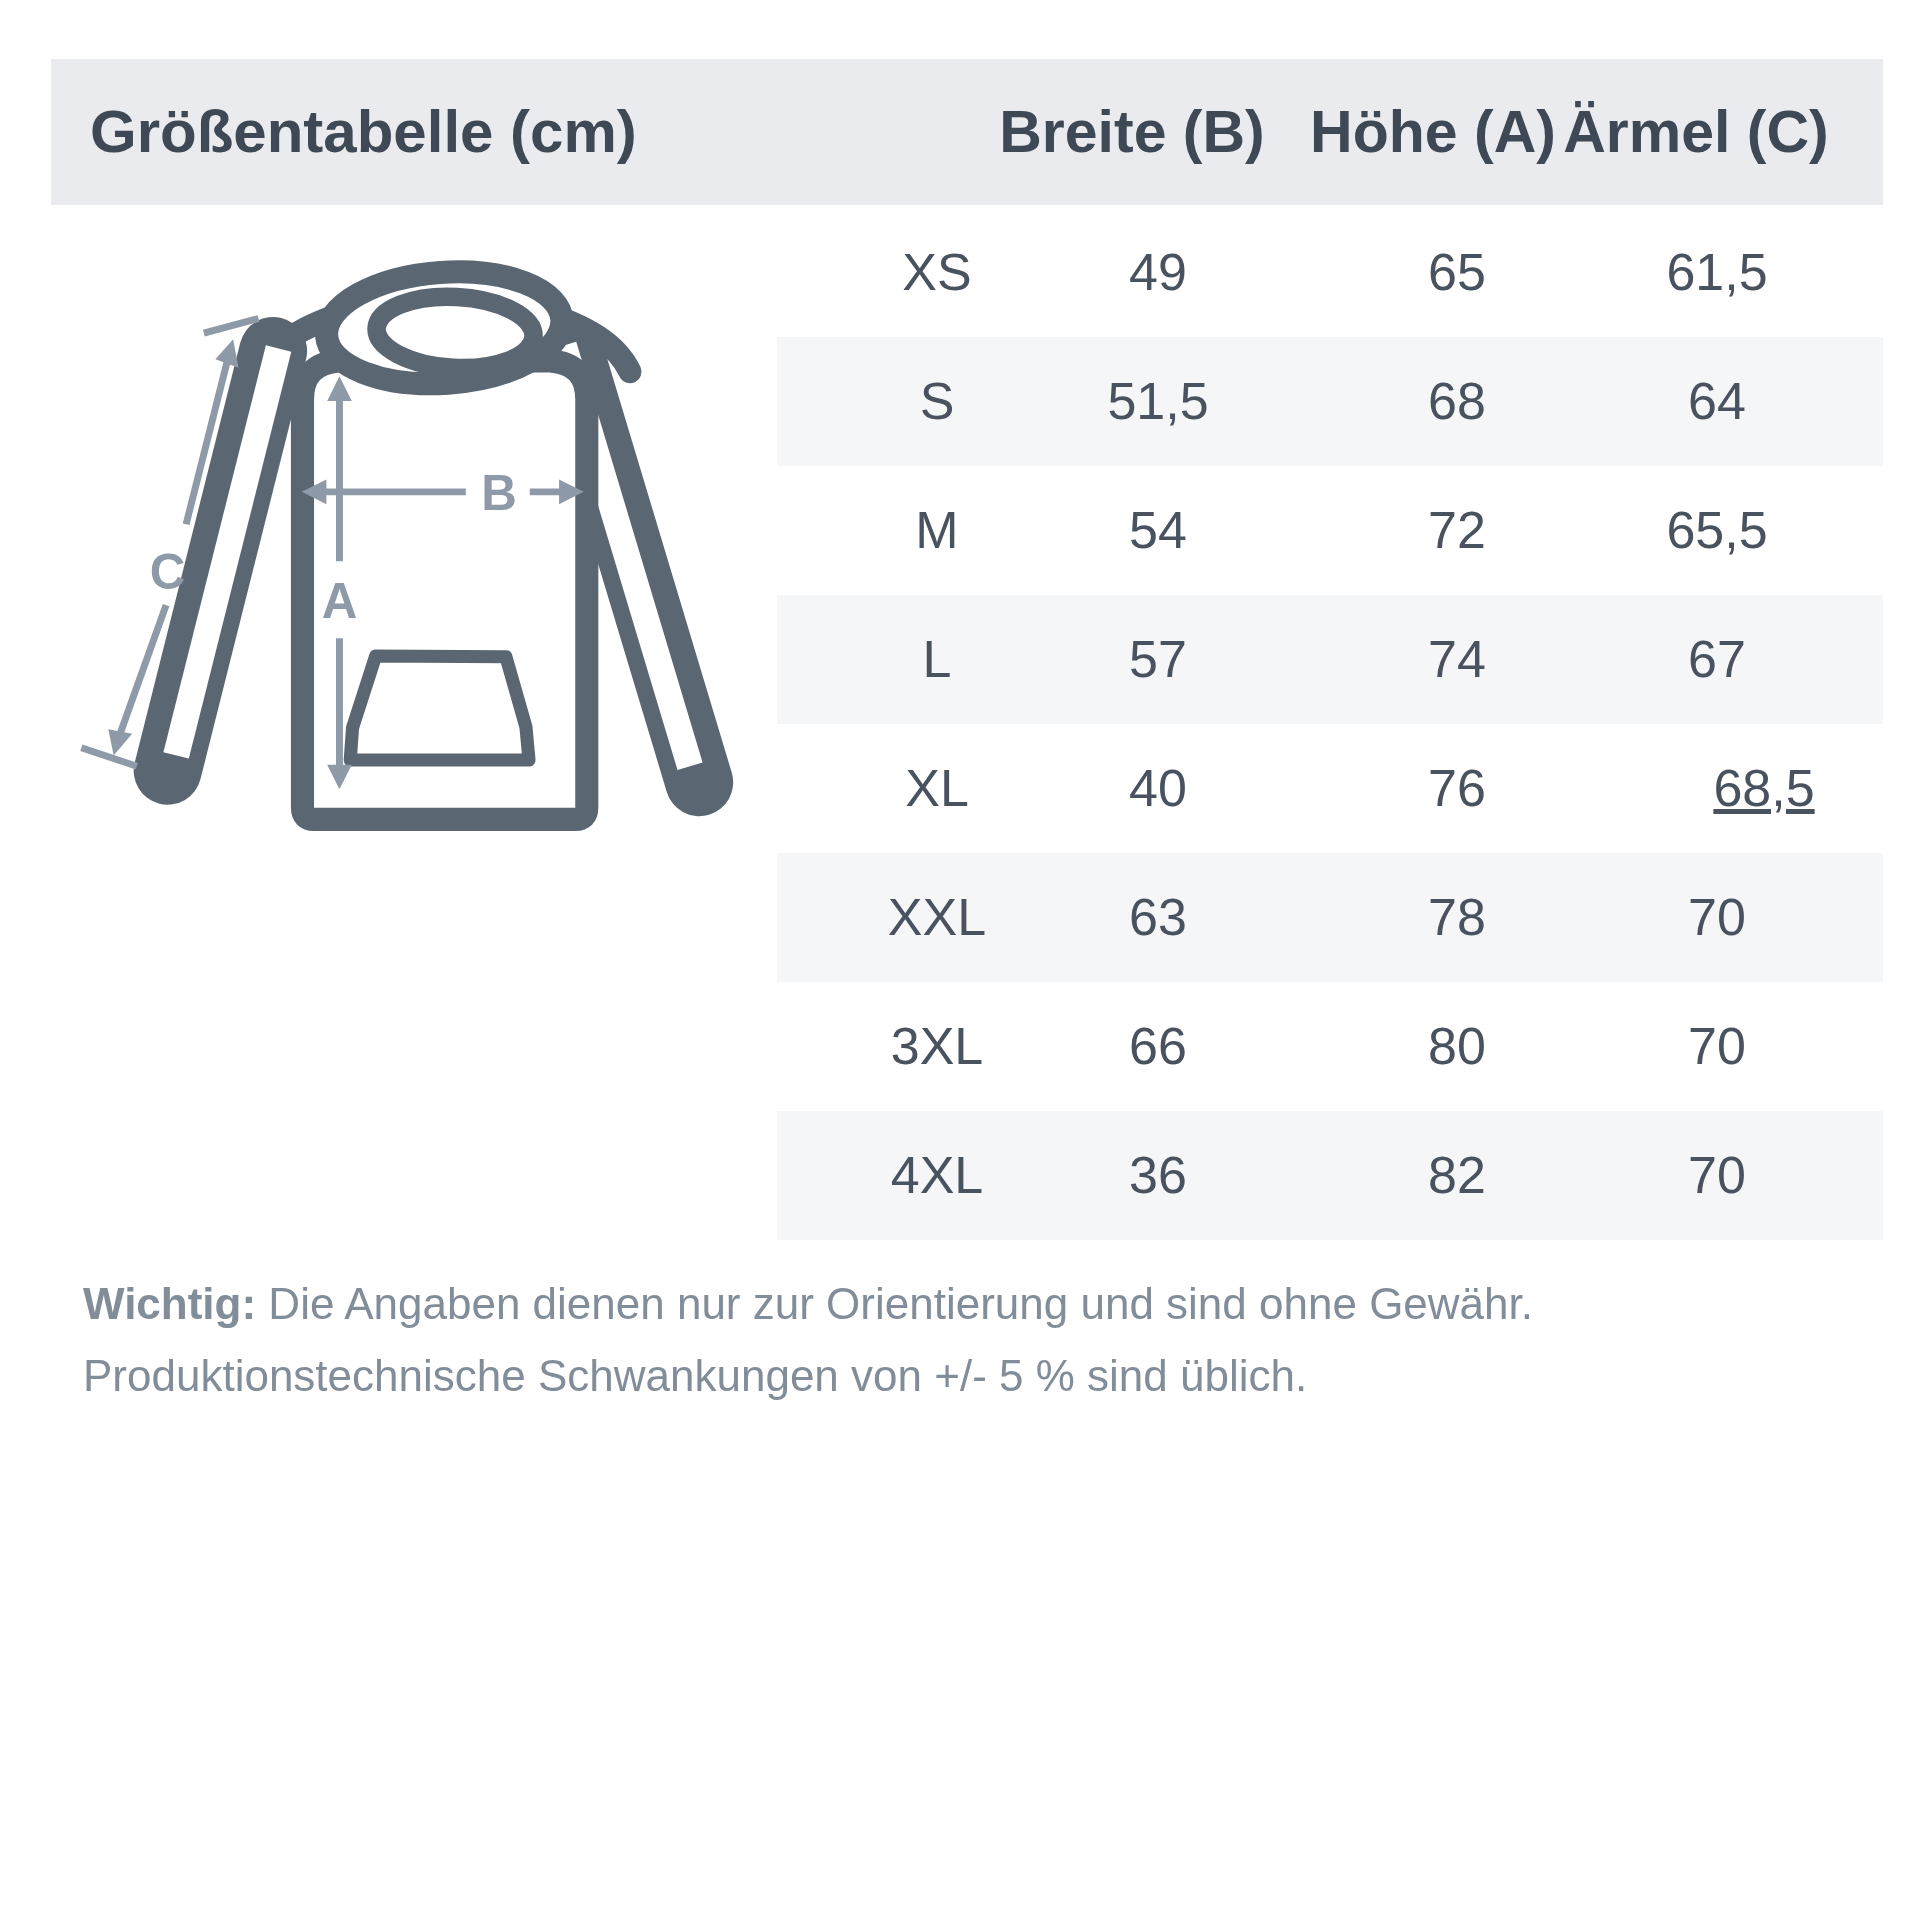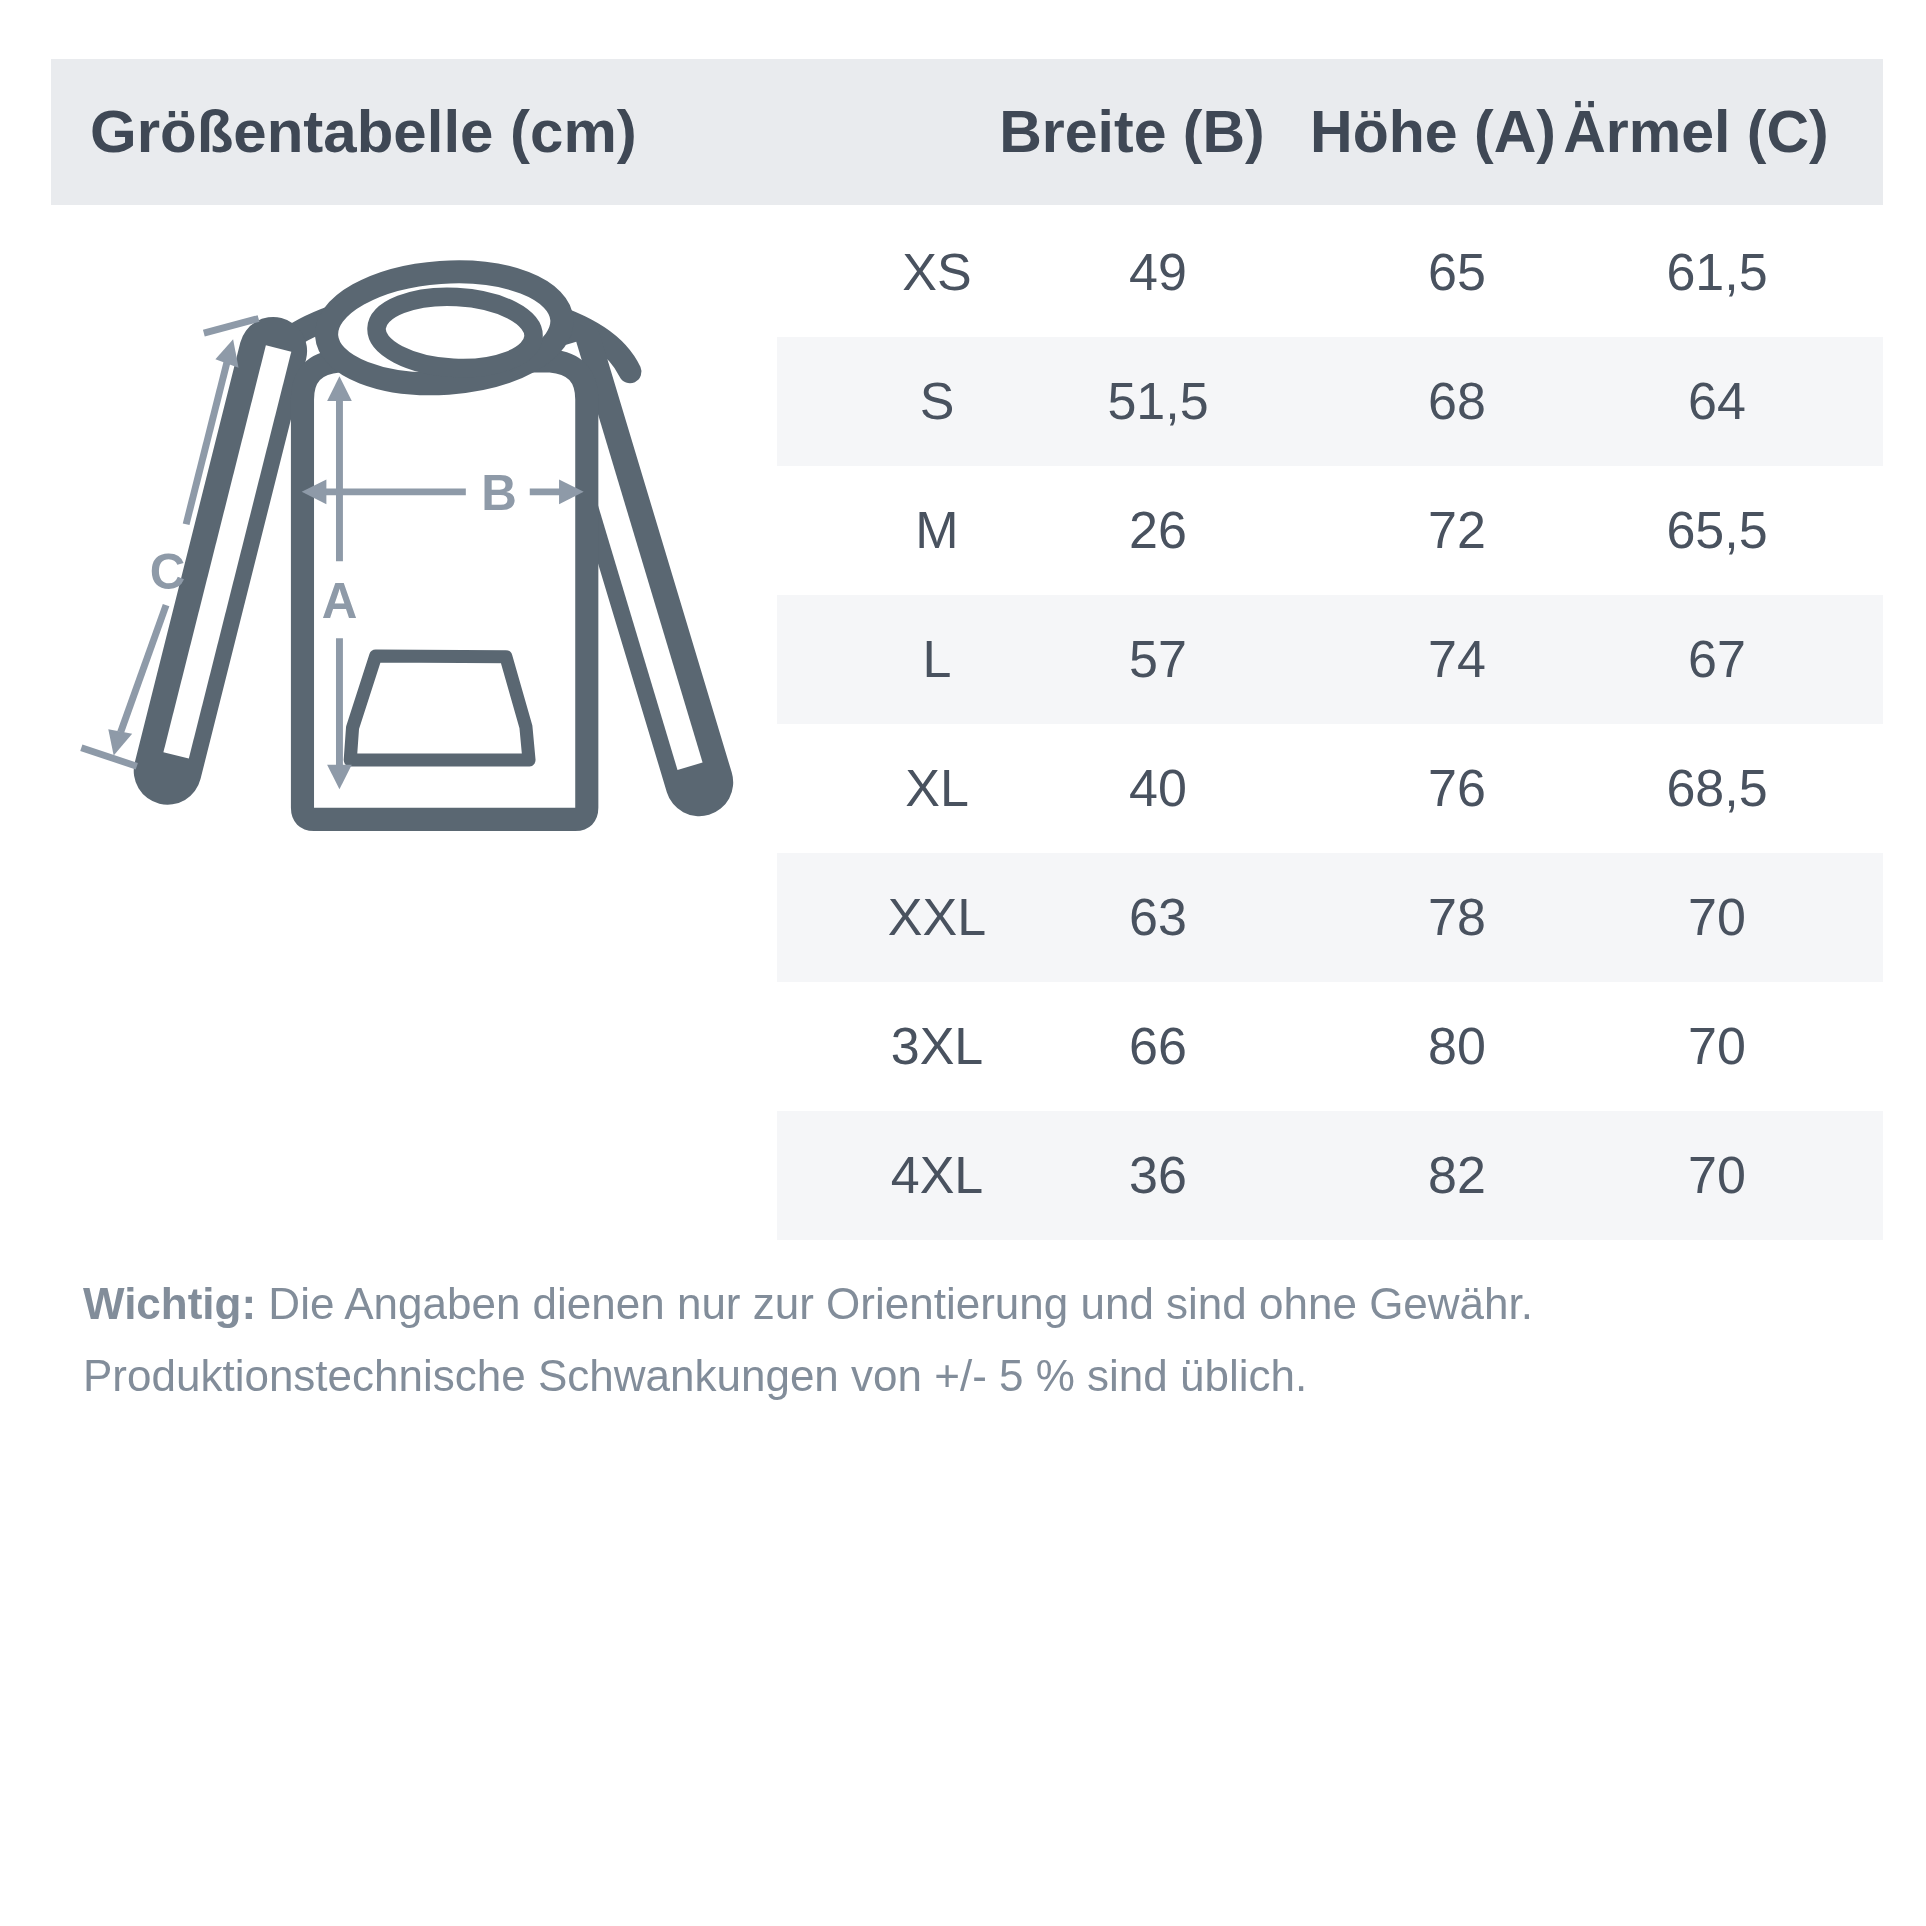--- a/index.html
+++ b/index.html
@@ -81,35 +81,35 @@
         <span class="size-cell" style="left: 940px;">61,5</span>
       </div>
       <div class="size-row shaded">
         <span class="size-cell" style="left: 160px;">S</span>
         <span class="size-cell" style="left: 381px;">51,5</span>
         <span class="size-cell" style="left: 680px;">68</span>
         <span class="size-cell" style="left: 940px;">64</span>
       </div>
       <div class="size-row">
         <span class="size-cell" style="left: 160px;">M</span>
-        <span class="size-cell" style="left: 381px;">26</span>
+        <span class="size-cell" style="left: 381px;">54</span>
         <span class="size-cell" style="left: 680px;">72</span>
         <span class="size-cell" style="left: 940px;">65,5</span>
       </div>
       <div class="size-row shaded">
         <span class="size-cell" style="left: 160px;">L</span>
         <span class="size-cell" style="left: 381px;">57</span>
         <span class="size-cell" style="left: 680px;">74</span>
         <span class="size-cell" style="left: 940px;">67</span>
       </div>
       <div class="size-row">
         <span class="size-cell" style="left: 160px;">XL</span>
         <span class="size-cell" style="left: 381px;">40</span>
         <span class="size-cell" style="left: 680px;">76</span>
-        <span class="size-cell" style="left: 940px;">68,5</span>
+        <span class="size-cell" style="left: 987px; text-decoration: underline;">68,5</span>
       </div>
       <div class="size-row shaded">
         <span class="size-cell" style="left: 160px;">XXL</span>
         <span class="size-cell" style="left: 381px;">63</span>
         <span class="size-cell" style="left: 680px;">78</span>
         <span class="size-cell" style="left: 940px;">70</span>
       </div>
       <div class="size-row">
         <span class="size-cell" style="left: 160px;">3XL</span>
         <span class="size-cell" style="left: 381px;">66</span>

